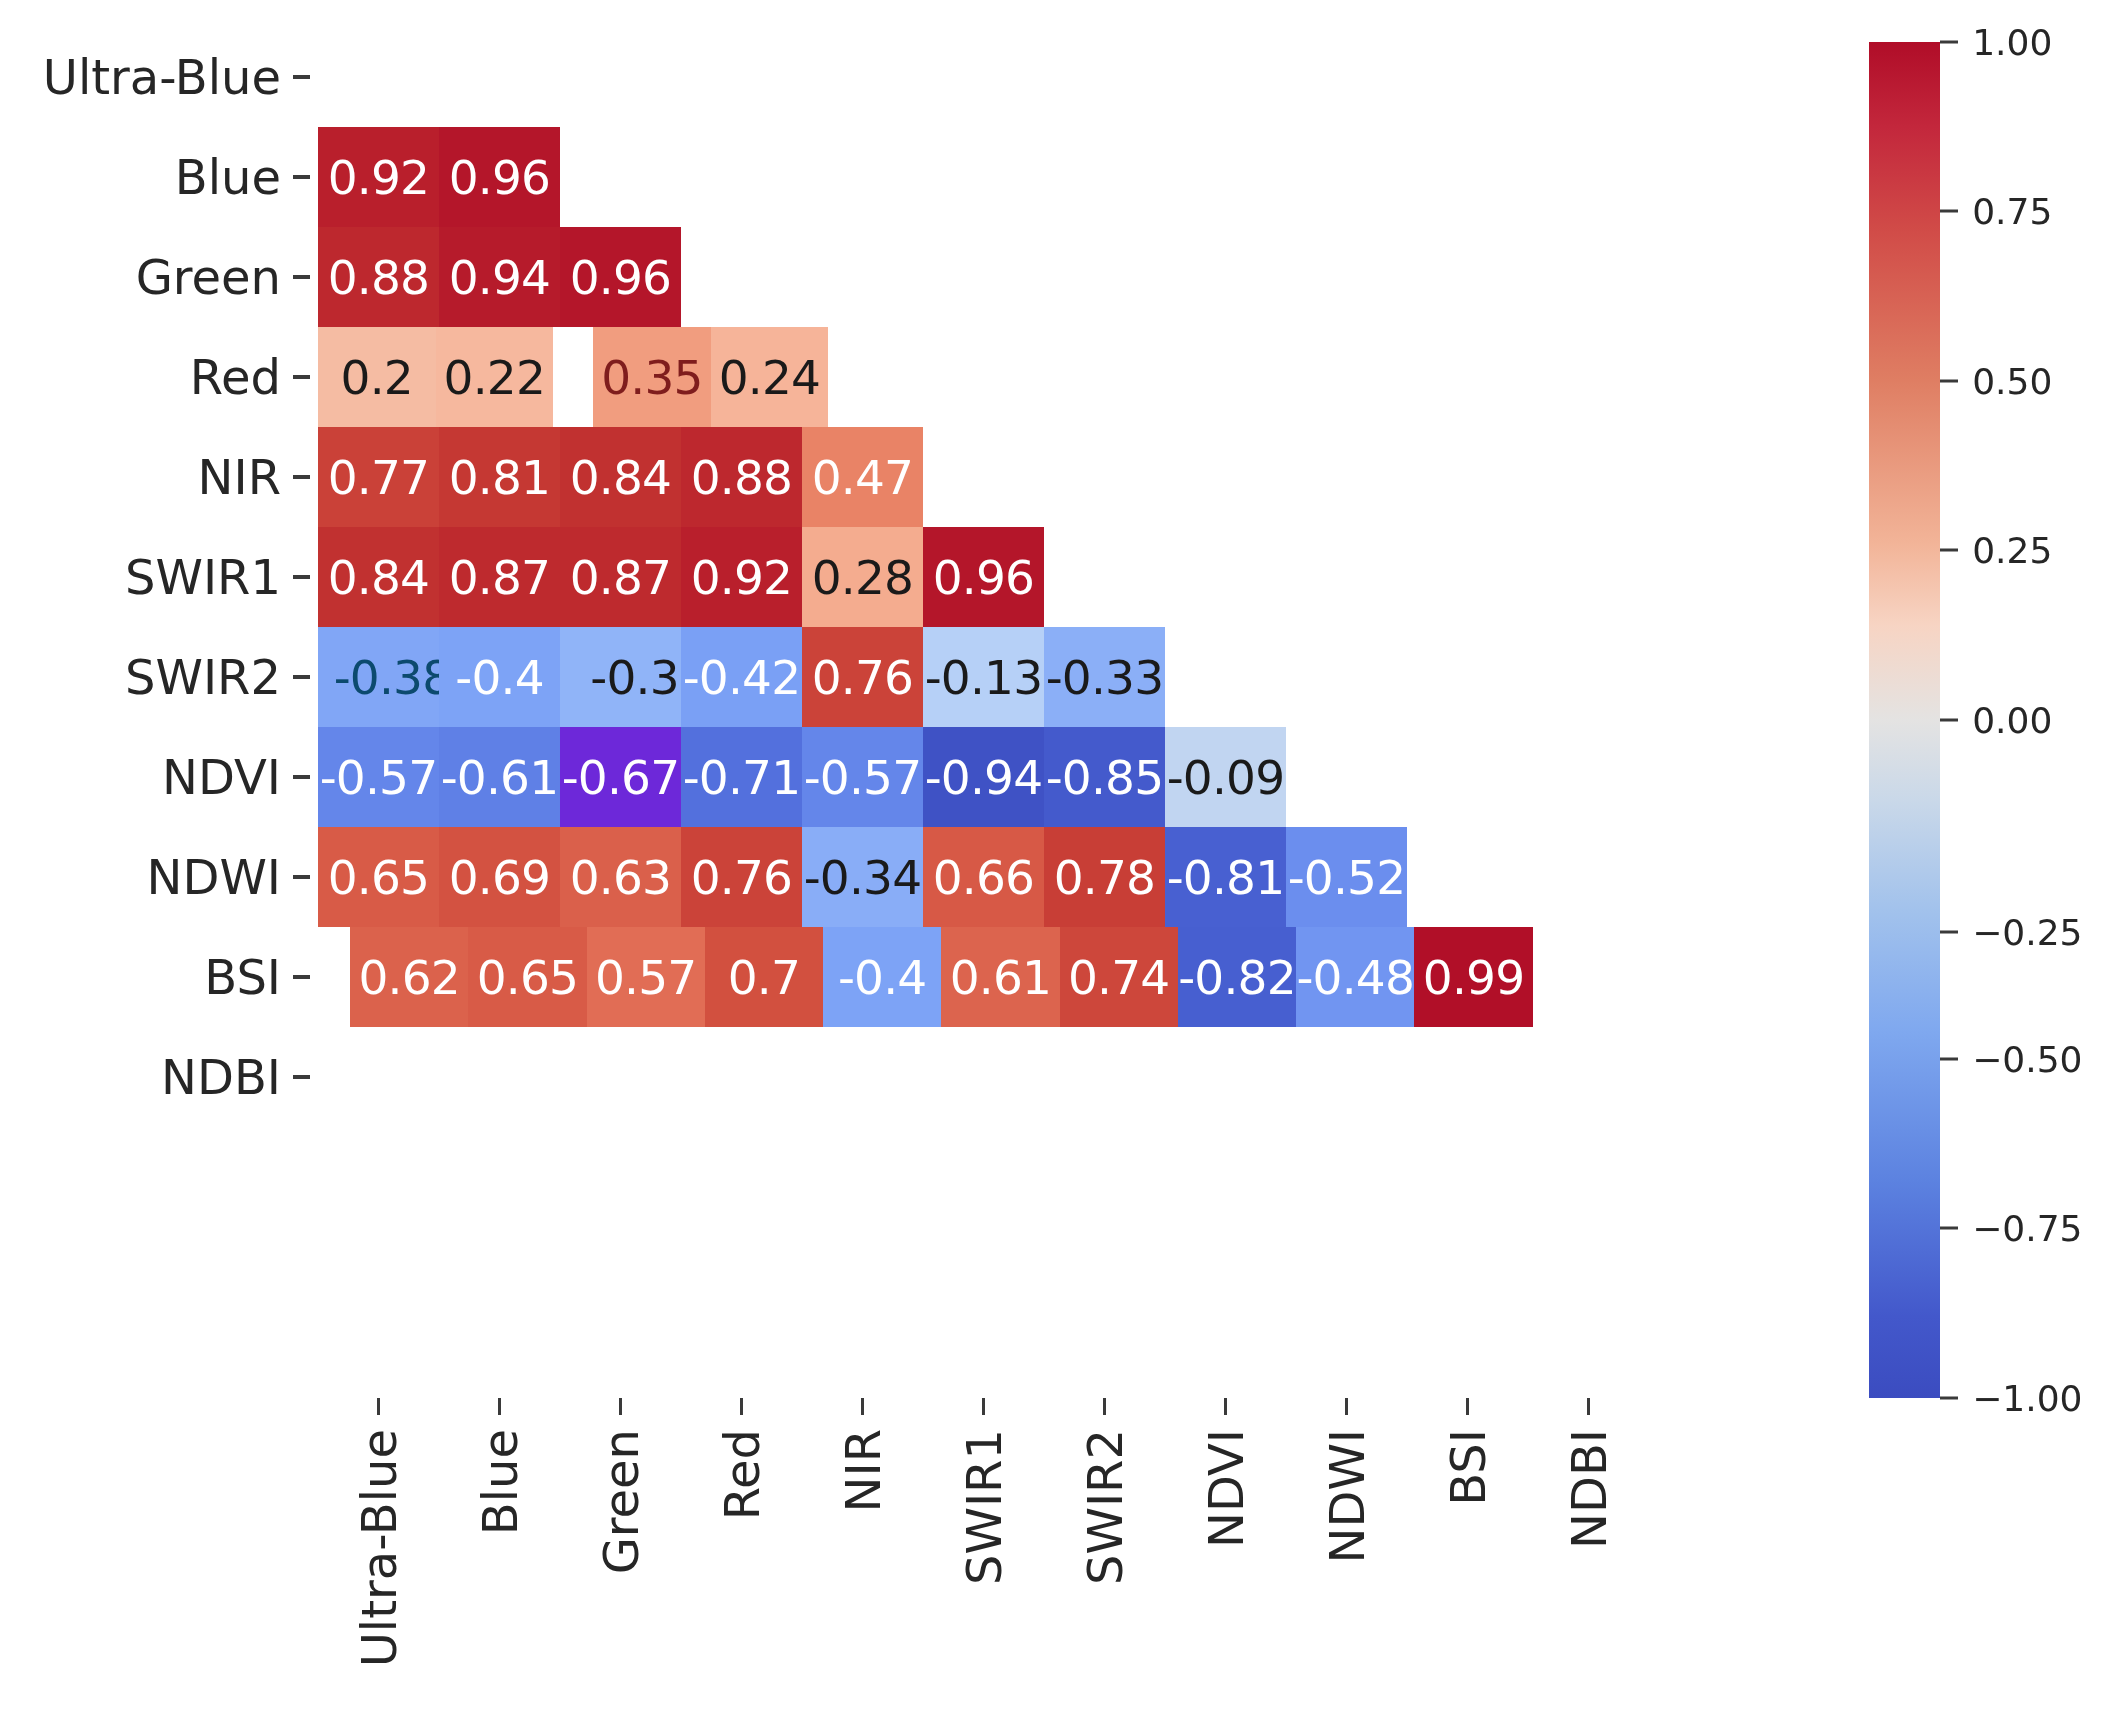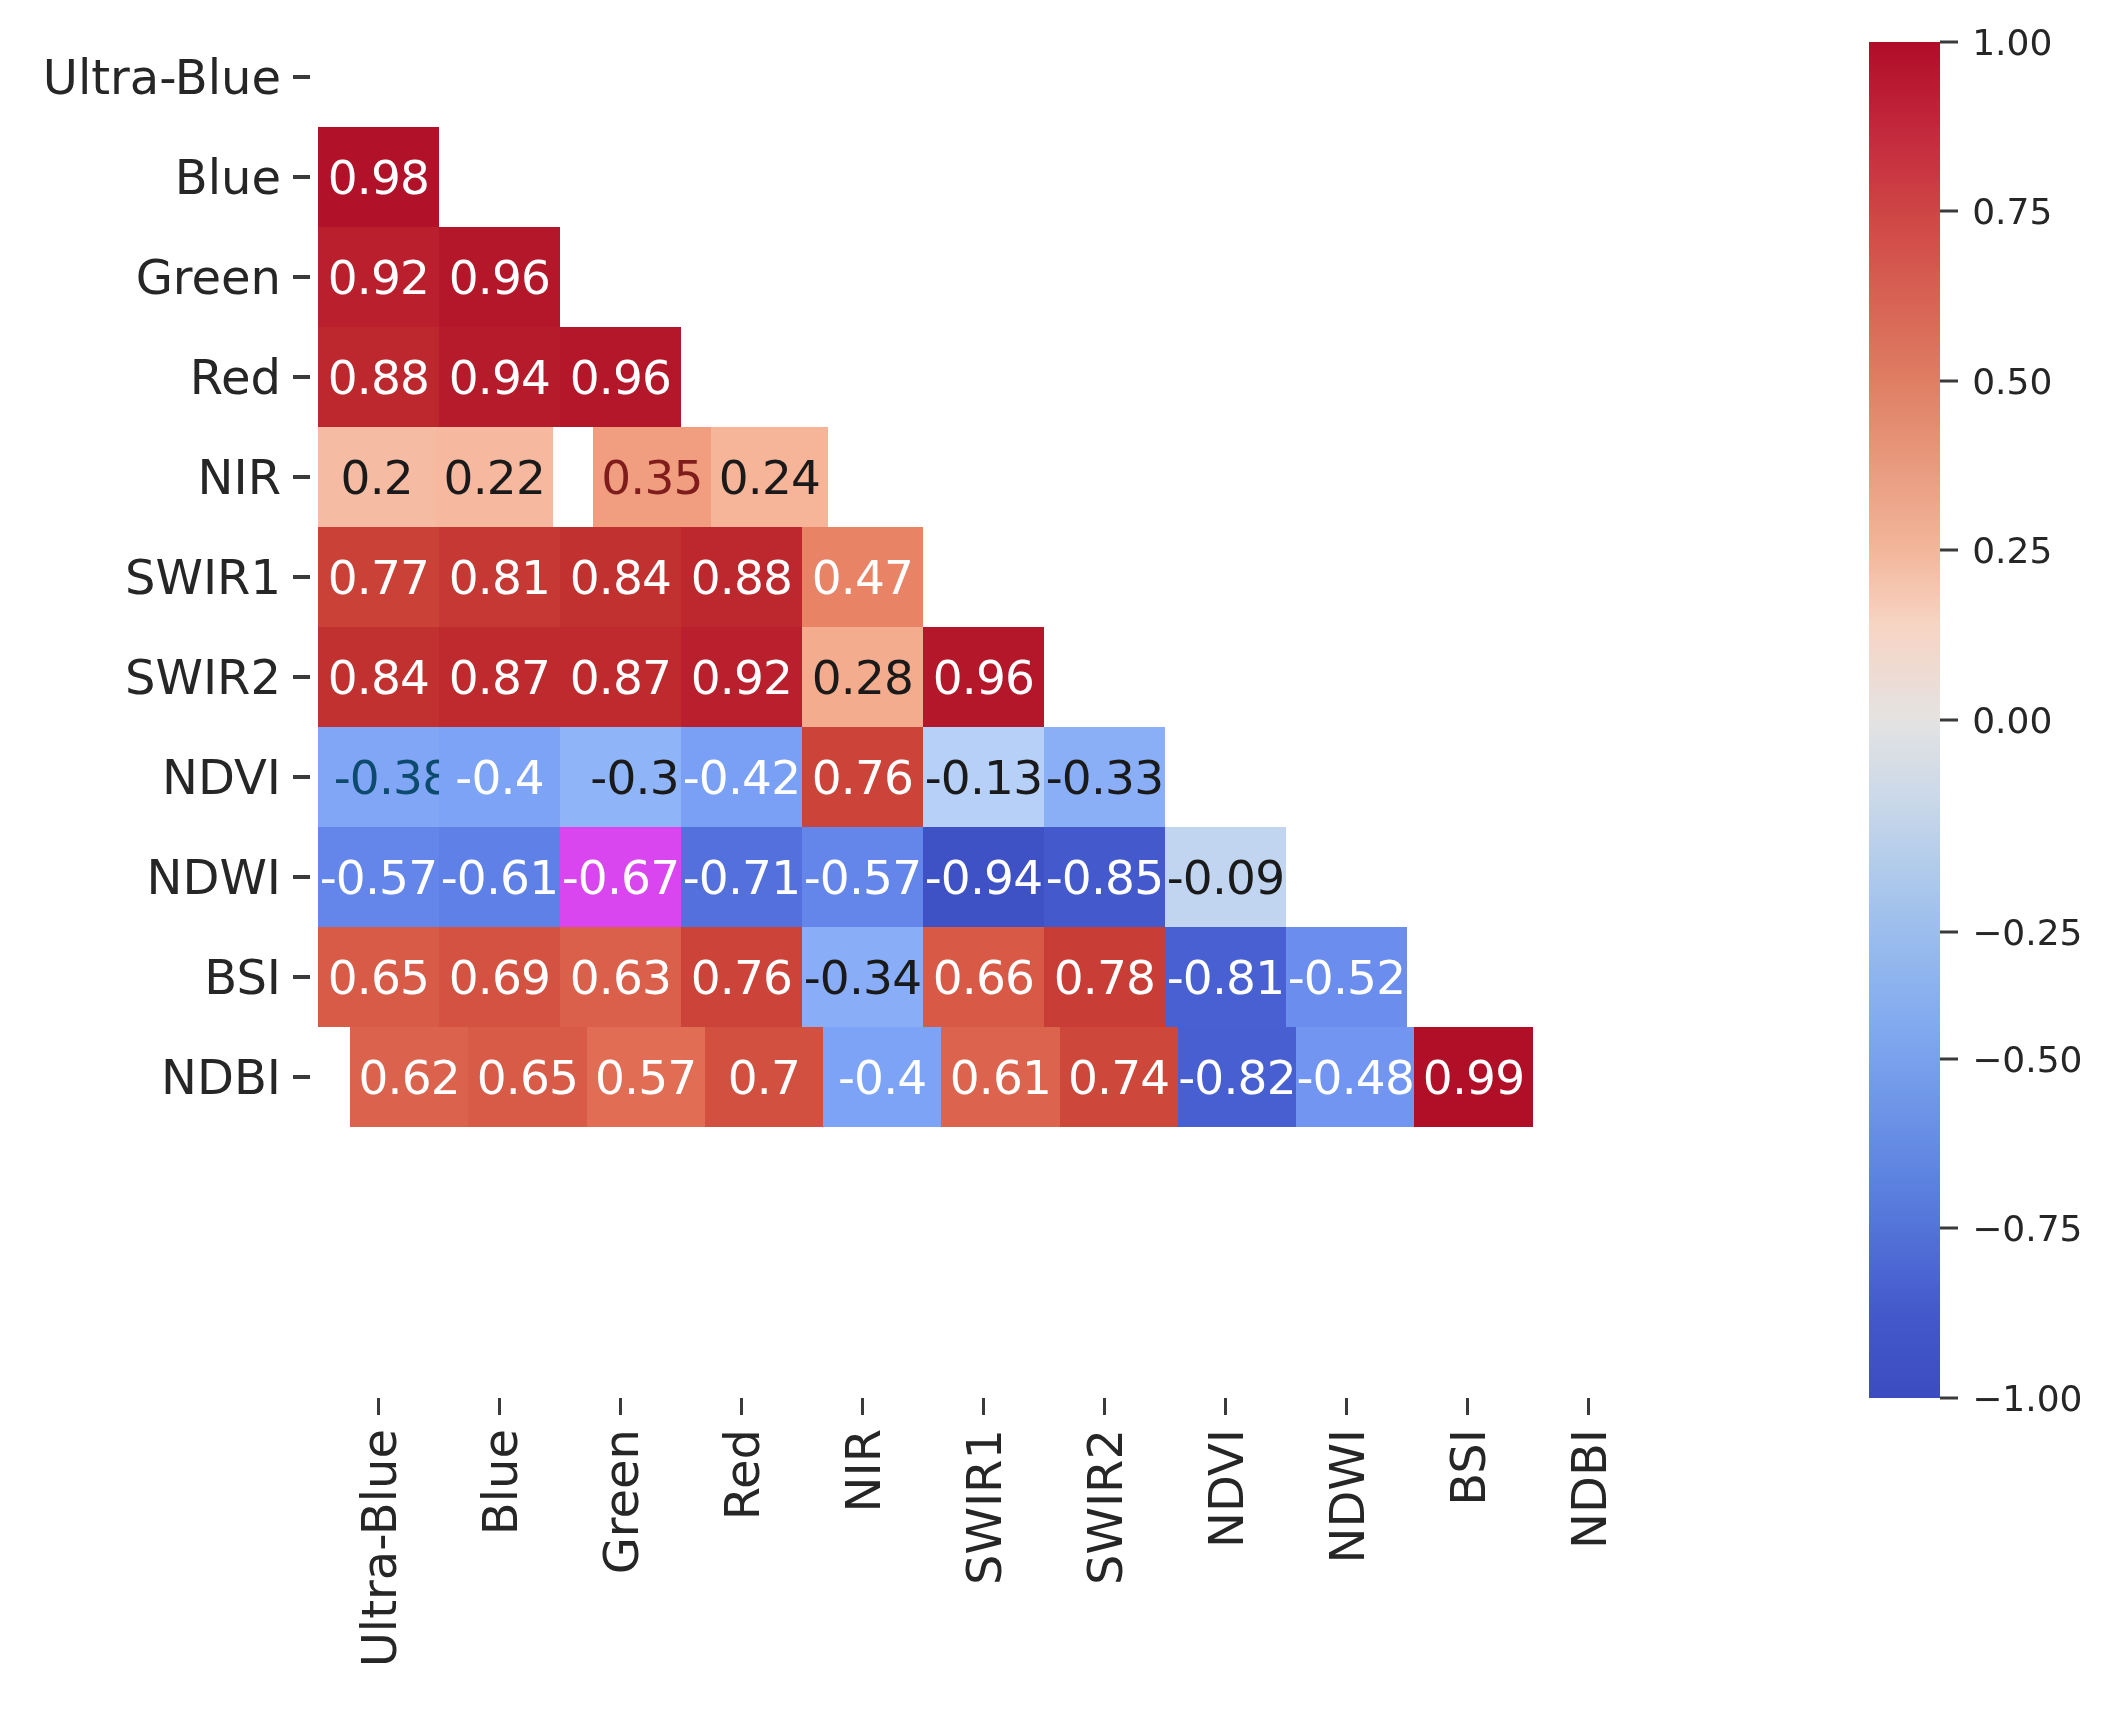--- a/index.html
+++ b/index.html
@@ -223,33 +223,20 @@
         <div class="hm-cell empty"></div>
         <div class="hm-cell empty"></div>
         <div class="hm-cell empty"></div>
         <div class="hm-cell empty"></div>
         <div class="hm-cell empty"></div>
         <div class="hm-cell empty"></div>
         <div class="hm-cell empty"></div>
         <div class="hm-cell empty"></div>
       </div>
       <div class="hm-row">
-        <div class="hm-cell" style="background: rgb(178, 18, 41); color: rgb(255, 255, 255);">0.98</div>
-        <div class="hm-cell empty"></div>
-        <div class="hm-cell empty"></div>
-        <div class="hm-cell empty"></div>
-        <div class="hm-cell empty"></div>
-        <div class="hm-cell empty"></div>
-        <div class="hm-cell empty"></div>
-        <div class="hm-cell empty"></div>
-        <div class="hm-cell empty"></div>
-        <div class="hm-cell empty"></div>
-        <div class="hm-cell empty"></div>
-      </div>
-      <div class="hm-row">
         <div class="hm-cell" style="background: rgb(185, 31, 44); color: rgb(255, 255, 255);">0.92</div>
         <div class="hm-cell" style="background: rgb(180, 22, 42); color: rgb(255, 255, 255);">0.96</div>
         <div class="hm-cell empty"></div>
         <div class="hm-cell empty"></div>
         <div class="hm-cell empty"></div>
         <div class="hm-cell empty"></div>
         <div class="hm-cell empty"></div>
         <div class="hm-cell empty"></div>
         <div class="hm-cell empty"></div>
         <div class="hm-cell empty"></div>
@@ -316,21 +303,21 @@
         <div class="hm-cell" style="background: rgb(182, 208, 247); color: rgb(26, 26, 26);">-0.13</div>
         <div class="hm-cell" style="background: rgb(139, 175, 247); color: rgb(26, 26, 26);">-0.33</div>
         <div class="hm-cell empty"></div>
         <div class="hm-cell empty"></div>
         <div class="hm-cell empty"></div>
         <div class="hm-cell empty"></div>
       </div>
       <div class="hm-row">
         <div class="hm-cell" style="background: rgb(100, 134, 234); color: rgb(255, 255, 255);">-0.57</div>
         <div class="hm-cell" style="background: rgb(95, 128, 230); color: rgb(255, 255, 255);">-0.61</div>
-        <div class="hm-cell" style="background: #d946ef; color: rgb(255, 255, 255);">-0.67</div>
+        <div class="hm-cell" style="background: #6d28d9; color: rgb(255, 255, 255);">-0.67</div>
         <div class="hm-cell" style="background: rgb(83, 112, 221); color: rgb(255, 255, 255);">-0.71</div>
         <div class="hm-cell" style="background: rgb(100, 134, 234); color: rgb(255, 255, 255);">-0.57</div>
         <div class="hm-cell" style="background: rgb(63, 82, 197); color: rgb(255, 255, 255);">-0.94</div>
         <div class="hm-cell" style="background: rgb(68, 90, 204); color: rgb(255, 255, 255);">-0.85</div>
         <div class="hm-cell" style="background: rgb(193, 213, 241); color: rgb(26, 26, 26);">-0.09</div>
         <div class="hm-cell empty"></div>
         <div class="hm-cell empty"></div>
         <div class="hm-cell empty"></div>
       </div>
       <div class="hm-row">

